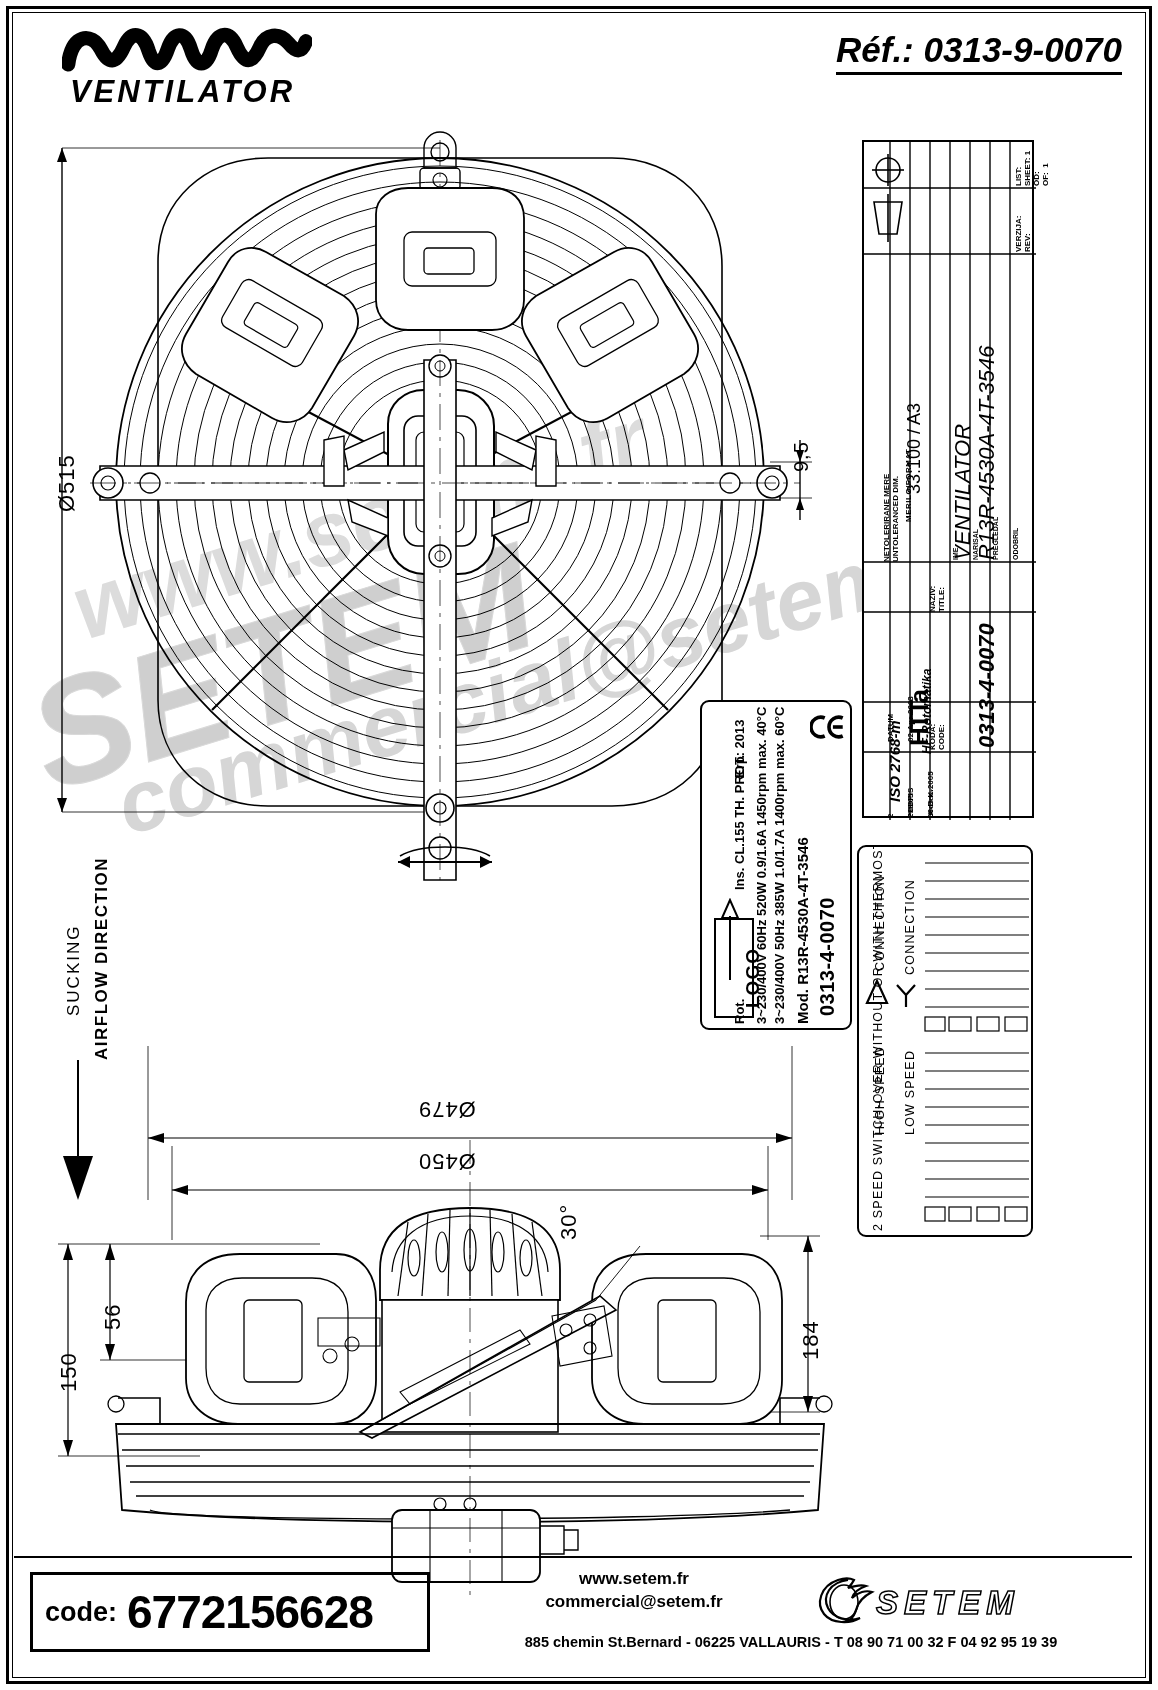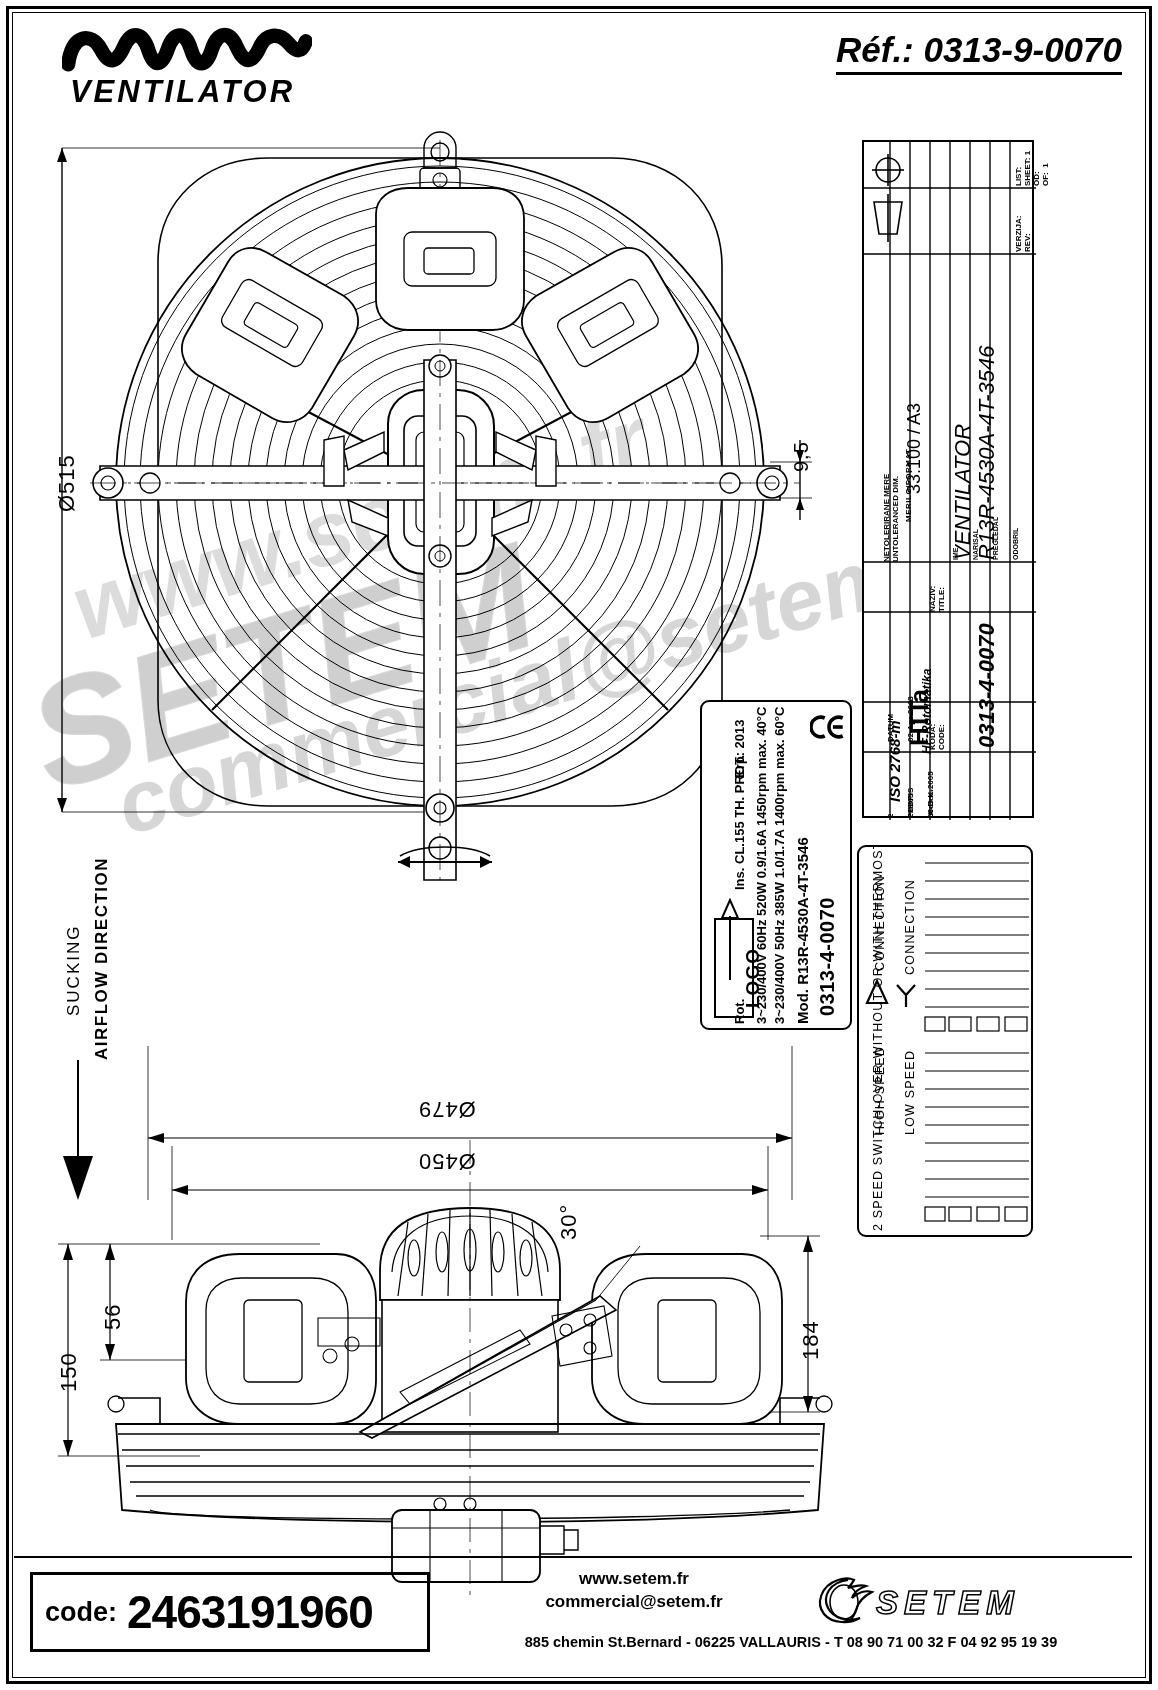--- a/index.html
+++ b/index.html
@@ -497,21 +497,21 @@
 
     <div class="tb-t" style="left:22px;top:676px;font-size:8px;font-weight:bold;">2</div>
     <div class="tb-t" style="left:42px;top:676px;font-size:8px;font-weight:bold;">239/05</div>
     <div class="tb-t" style="left:62px;top:676px;font-size:8px;font-weight:bold;">06-Dec-2005</div>
   </div>
 
   <div class="hr-footer"></div>
   <div class="footer">
     <div class="code-box">
       <span class="code-lbl">code:</span>
-      <span class="code-val">2463191960</span>
+      <span class="code-val">6772156628</span>
     </div>
     <div class="contact">
       <div>www.setem.fr</div>
       <div>commercial@setem.fr</div>
     </div>
     <div class="addr">885 chemin St.Bernard  -   06225 VALLAURIS  -  T 08 90 71 00 32   F 04 92 95 19 39</div>
     <svg class="setem-logo" viewBox="0 0 250 56">
       <path d="M34,6 C16,8 8,22 14,34 C19,44 34,48 46,44 C36,50 18,50 10,40
                C2,30 6,12 24,6 C30,4 36,4 40,6 C38,10 36,12 34,14
                C40,12 46,10 52,12 C46,14 40,18 38,24 C44,18 52,16 58,18

